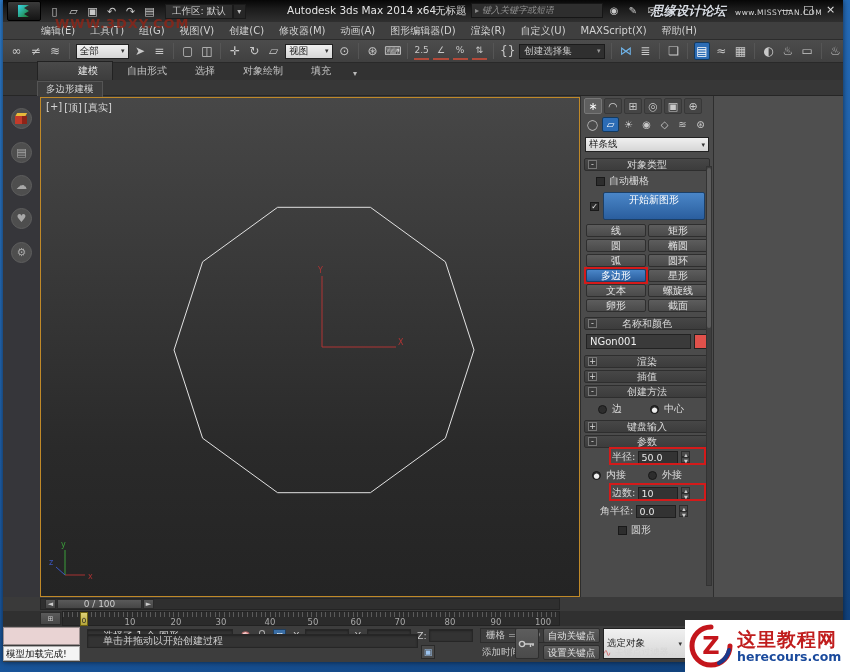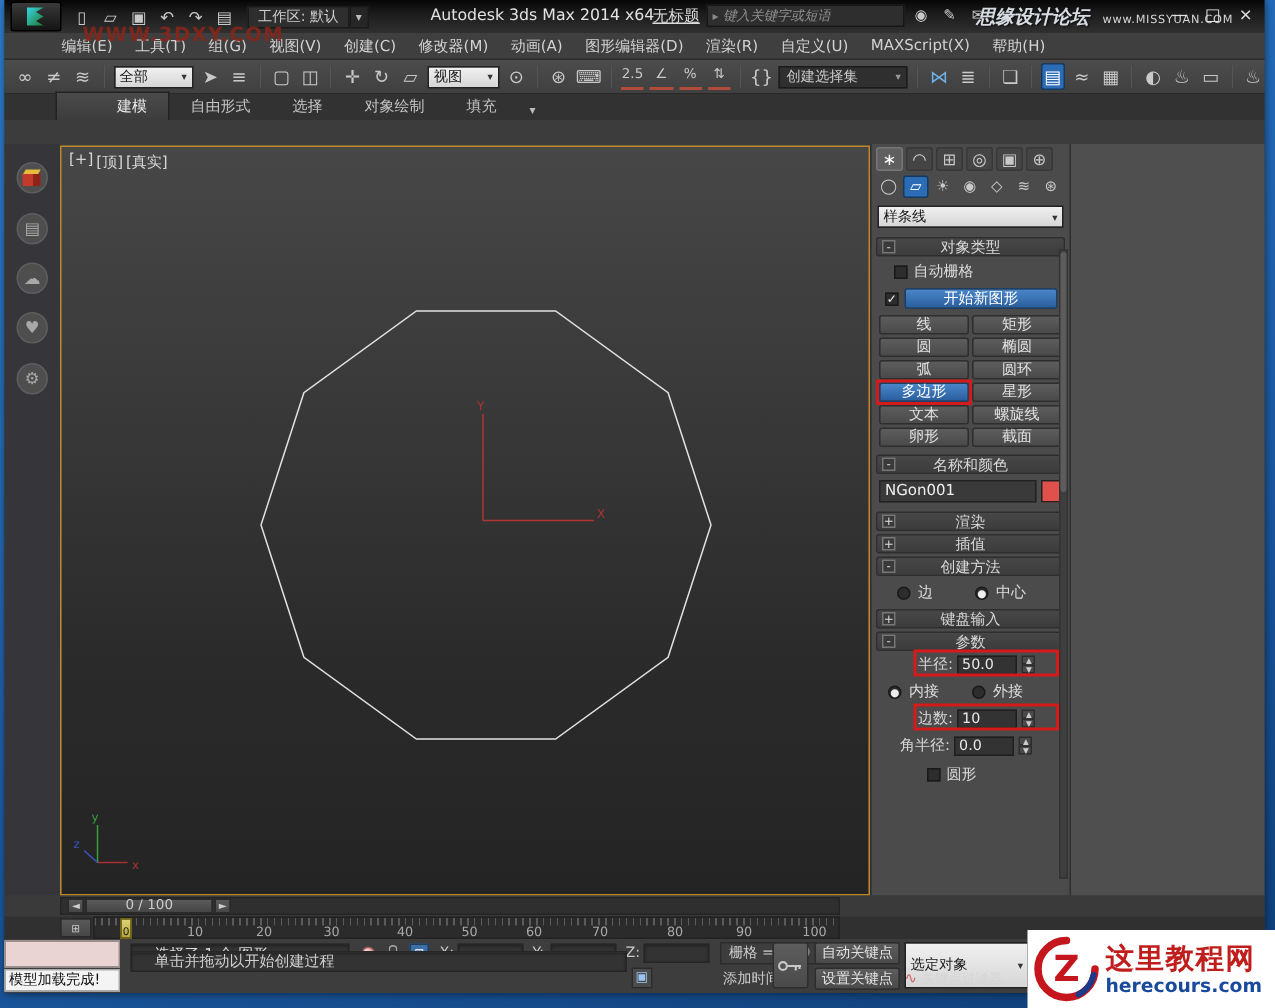--- a/index.html
+++ b/index.html
@@ -11,21 +11,21 @@
   
   .titlebar { position:absolute; left:0; top:0; width:100%; height:22px;
     background:linear-gradient(#060606 0%,#1b1b1b 40%,#303030 100%); display:flex; align-items:center; }
   .maxlogo { width:34px; height:20px; margin-left:4px; background:linear-gradient(#3a3a3a,#141414); border:1px solid #000; border-radius:2px; display:flex;align-items:center;justify-content:center; }
   .qa { display:flex; align-items:center; gap:4px; margin-left:6px; }
   .qa .ico { width:15px; height:15px; font-size:11px; }
   .ico { display:inline-flex; align-items:center; justify-content:center; color:#c9c9c9; }
   .ws-chip { margin-left:8px; height:15px; background:#2e2e2e; border:1px solid #1a1a1a; color:#cfcfcf; font-size:9.5px; display:flex; align-items:center; padding:0 6px; }
   .ws-drop { height:15px; width:13px; background:#262626; border:1px solid #1a1a1a; color:#bbb; font-size:8px; display:flex;align-items:center;justify-content:center; }
   .app-title { position:absolute; left:284px; top:4px; width:148px; color:#e3e3e3; font-size:10.5px; text-align:center; white-space:nowrap; }
-  .doc-title { position:absolute; left:432px; top:4px; color:#dcdcdc; font-size:10.5px;text-decoration:underline; }
+  .doc-title { position:absolute; left:432px; top:4px; color:#dcdcdc; font-size:10.5px; }
   .search { position:absolute; left:468px; top:3px; width:132px; height:15px; background:#2e2e2e; border:1px solid #161616; display:flex; align-items:center; }
   .search .arr { color:#8a8a8a; font-size:8px; padding:0 3px; }
   .search .ghost { color:#8f8f8f; font-size:9px; font-style:italic; white-space:nowrap; overflow:hidden; }
   .tb-icons { position:absolute; left:604px; top:3px; display:flex; gap:5px; }
   .tb-icons .ico { width:14px; height:15px; font-size:10px; }
   .forum-mark { position:absolute; left:648px; top:3px; color:#d7dbe2; font-size:12.5px; font-weight:bold; text-shadow:1px 1px 1px #111;font-style:italic; }
   .forum-url { position:absolute; left:732px; top:8px; color:#d5d5d5; font-size:7.5px; letter-spacing:.5px; }
   .winbtns { position:absolute; right:6px; top:2px; display:flex; gap:9px; }
   .winbtns .ico { width:13px; height:14px; font-size:11px; color:#e2e2e2; }
 
@@ -258,20 +258,23 @@
   </div>
 
   <div class="ribbon-tabs">
     <span class="rtab active">建模</span>
     <span class="rtab">自由形式</span>
     <span class="rtab">选择</span>
     <span class="rtab">对象绘制</span>
     <span class="rtab">填充</span>
     <span class="rtab-collapse">▾</span>
   </div>
+  <div class="ribbon-sub">
+    <span class="subtab">多边形建模</span>
+  </div>
 
   <div class="leftstrip">
     <div class="circ" style="top:12px">
       <div class="cube">
           <div class="top"></div>
           <div class="front"></div>
           <div class="side"></div>
         </div>
     </div>
     <div class="circ" style="top:46px">
@@ -336,21 +339,21 @@
       <div class="roll-h">
         <span class="pm">-</span>
         <span class="rt">对象类型</span>
       </div>
       <div class="chkrow">
         <span class="chk"></span>
         <span>自动栅格</span>
       </div>
       <div class="chkrow" style="padding-left:6px">
         <span class="chk">✓</span>
-        <div class="btn blue" style="width:102px;height:14px;line-height:13px">开始新图形</div>
+        <div class="btn blue" style="width:102px;height:28px;line-height:13px">开始新图形</div>
       </div>
       <div class="shape-grid">
         <div class="btn">线</div>
         <div class="btn">矩形</div>
         <div class="btn">圆</div>
         <div class="btn">椭圆</div>
         <div class="btn">弧</div>
         <div class="btn">圆环</div>
         <div class="btn blue">多边形
           <div class="ann" style="inset:-3px"></div>

